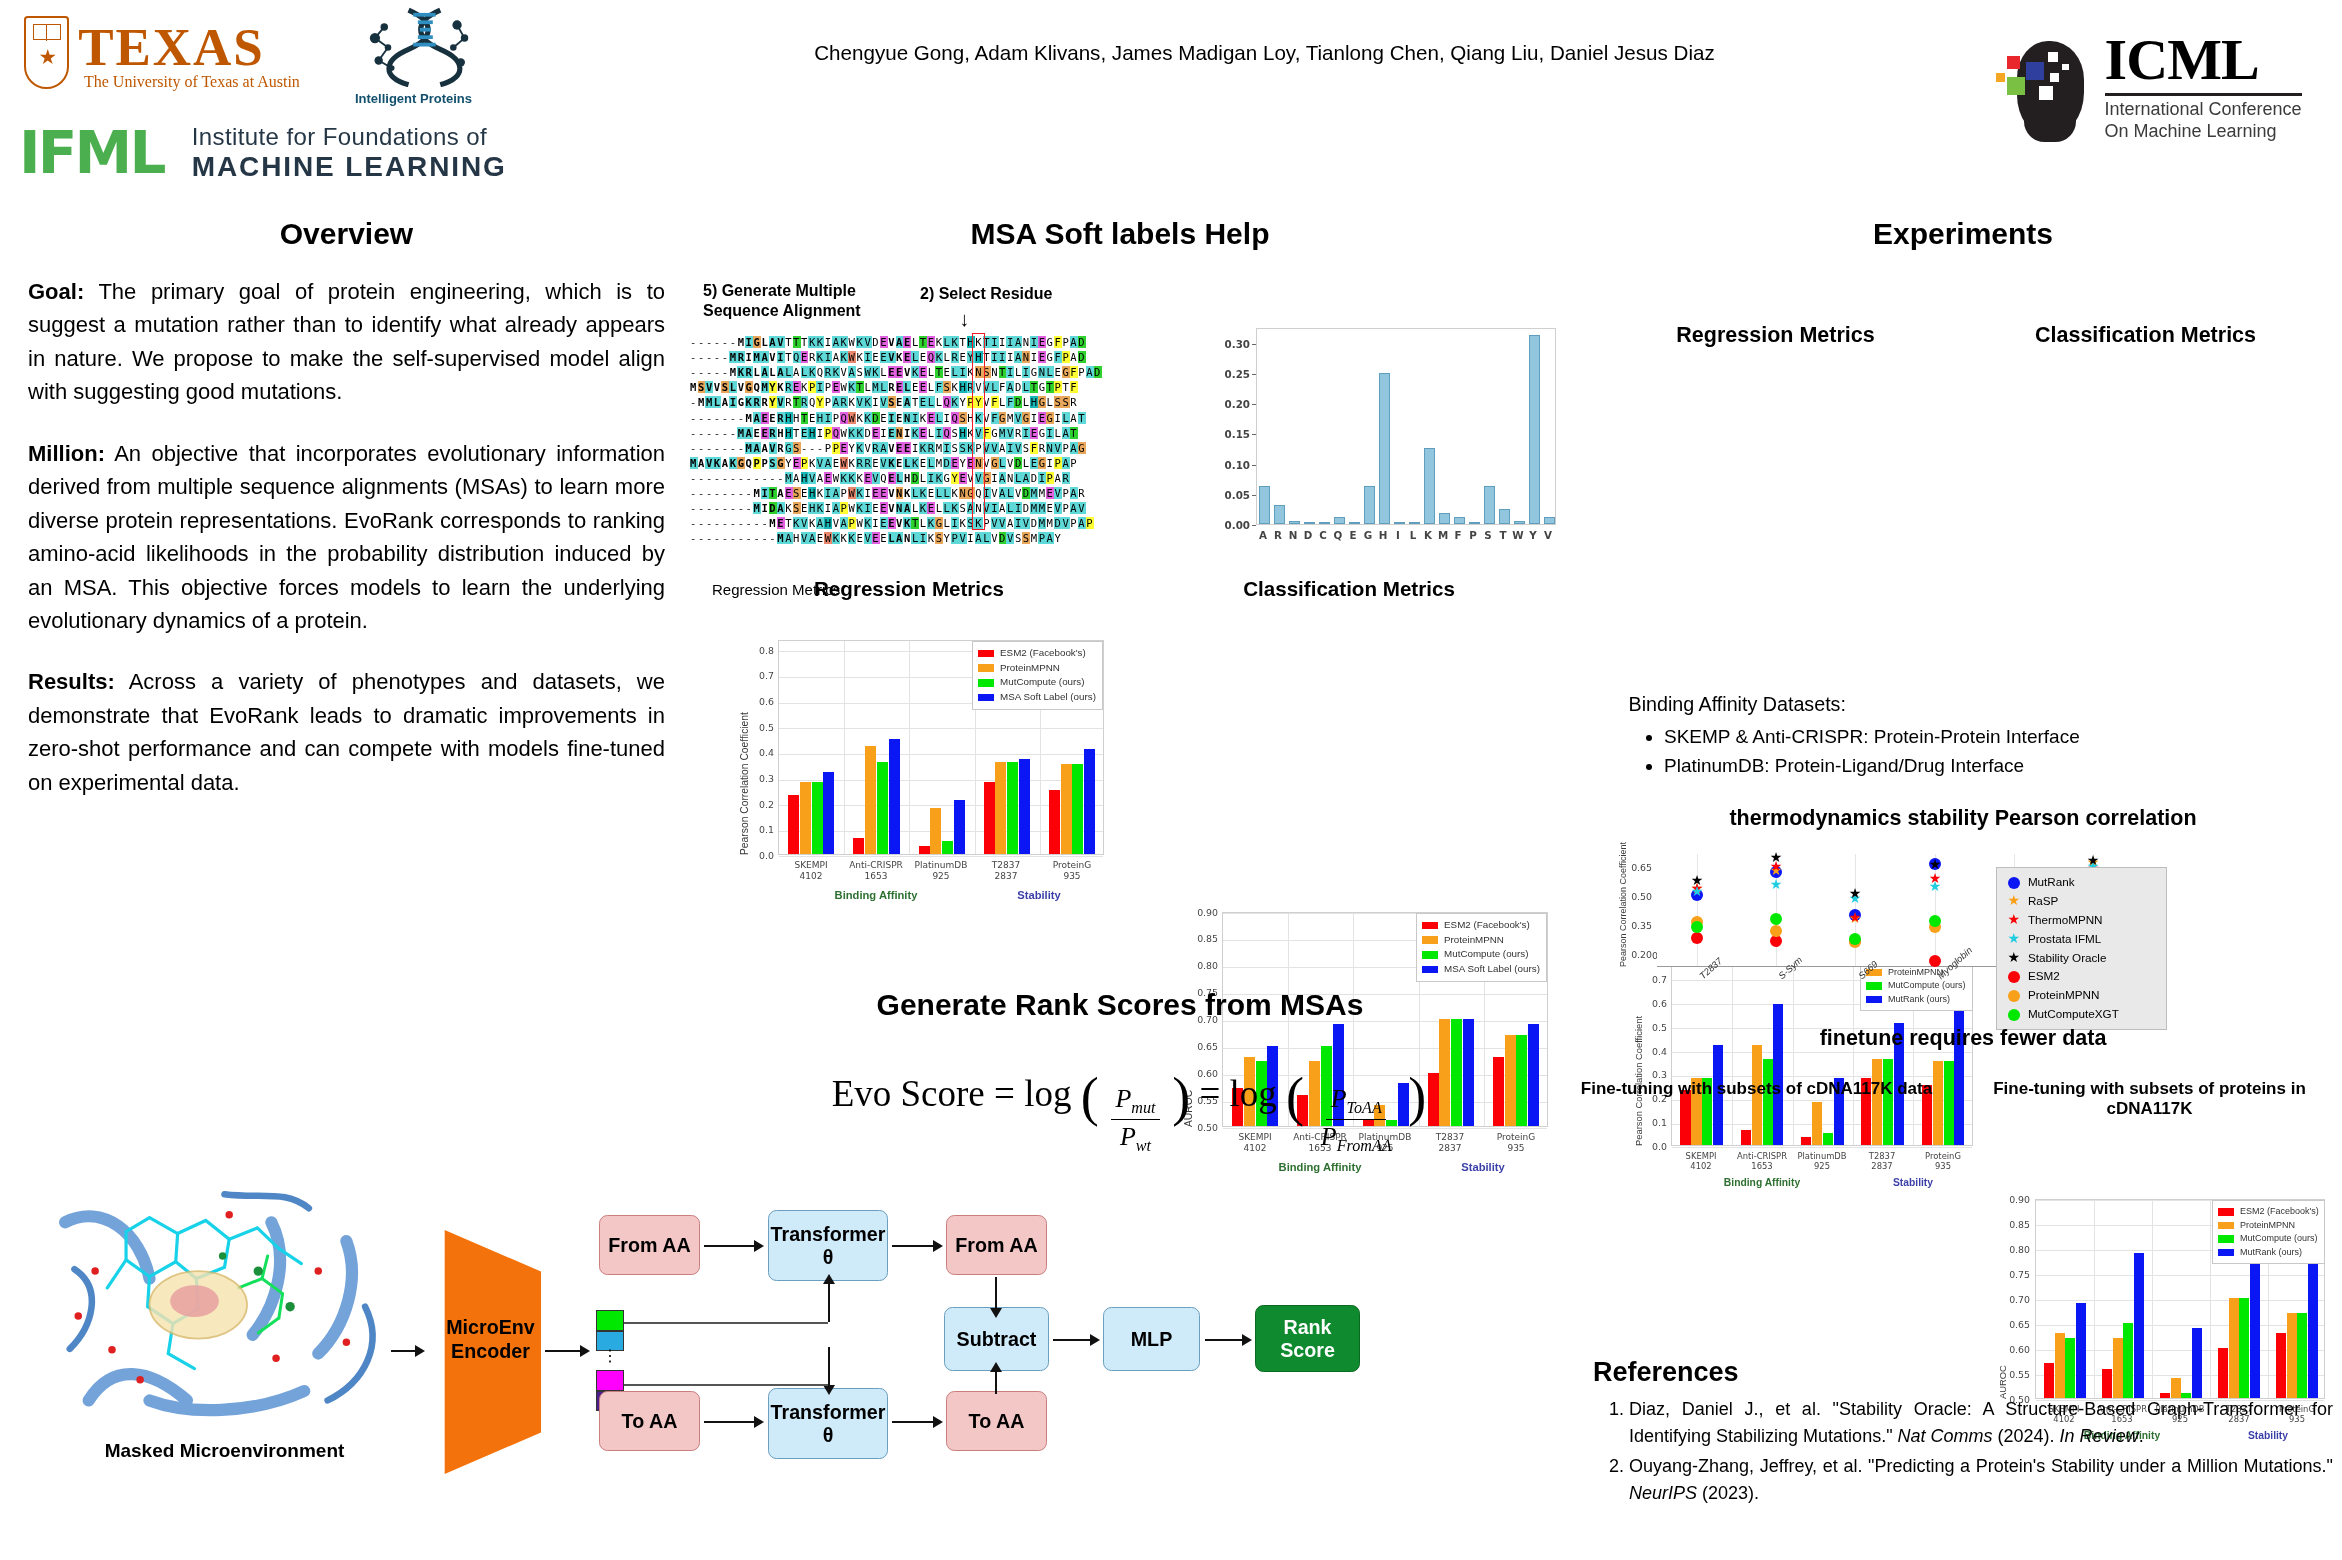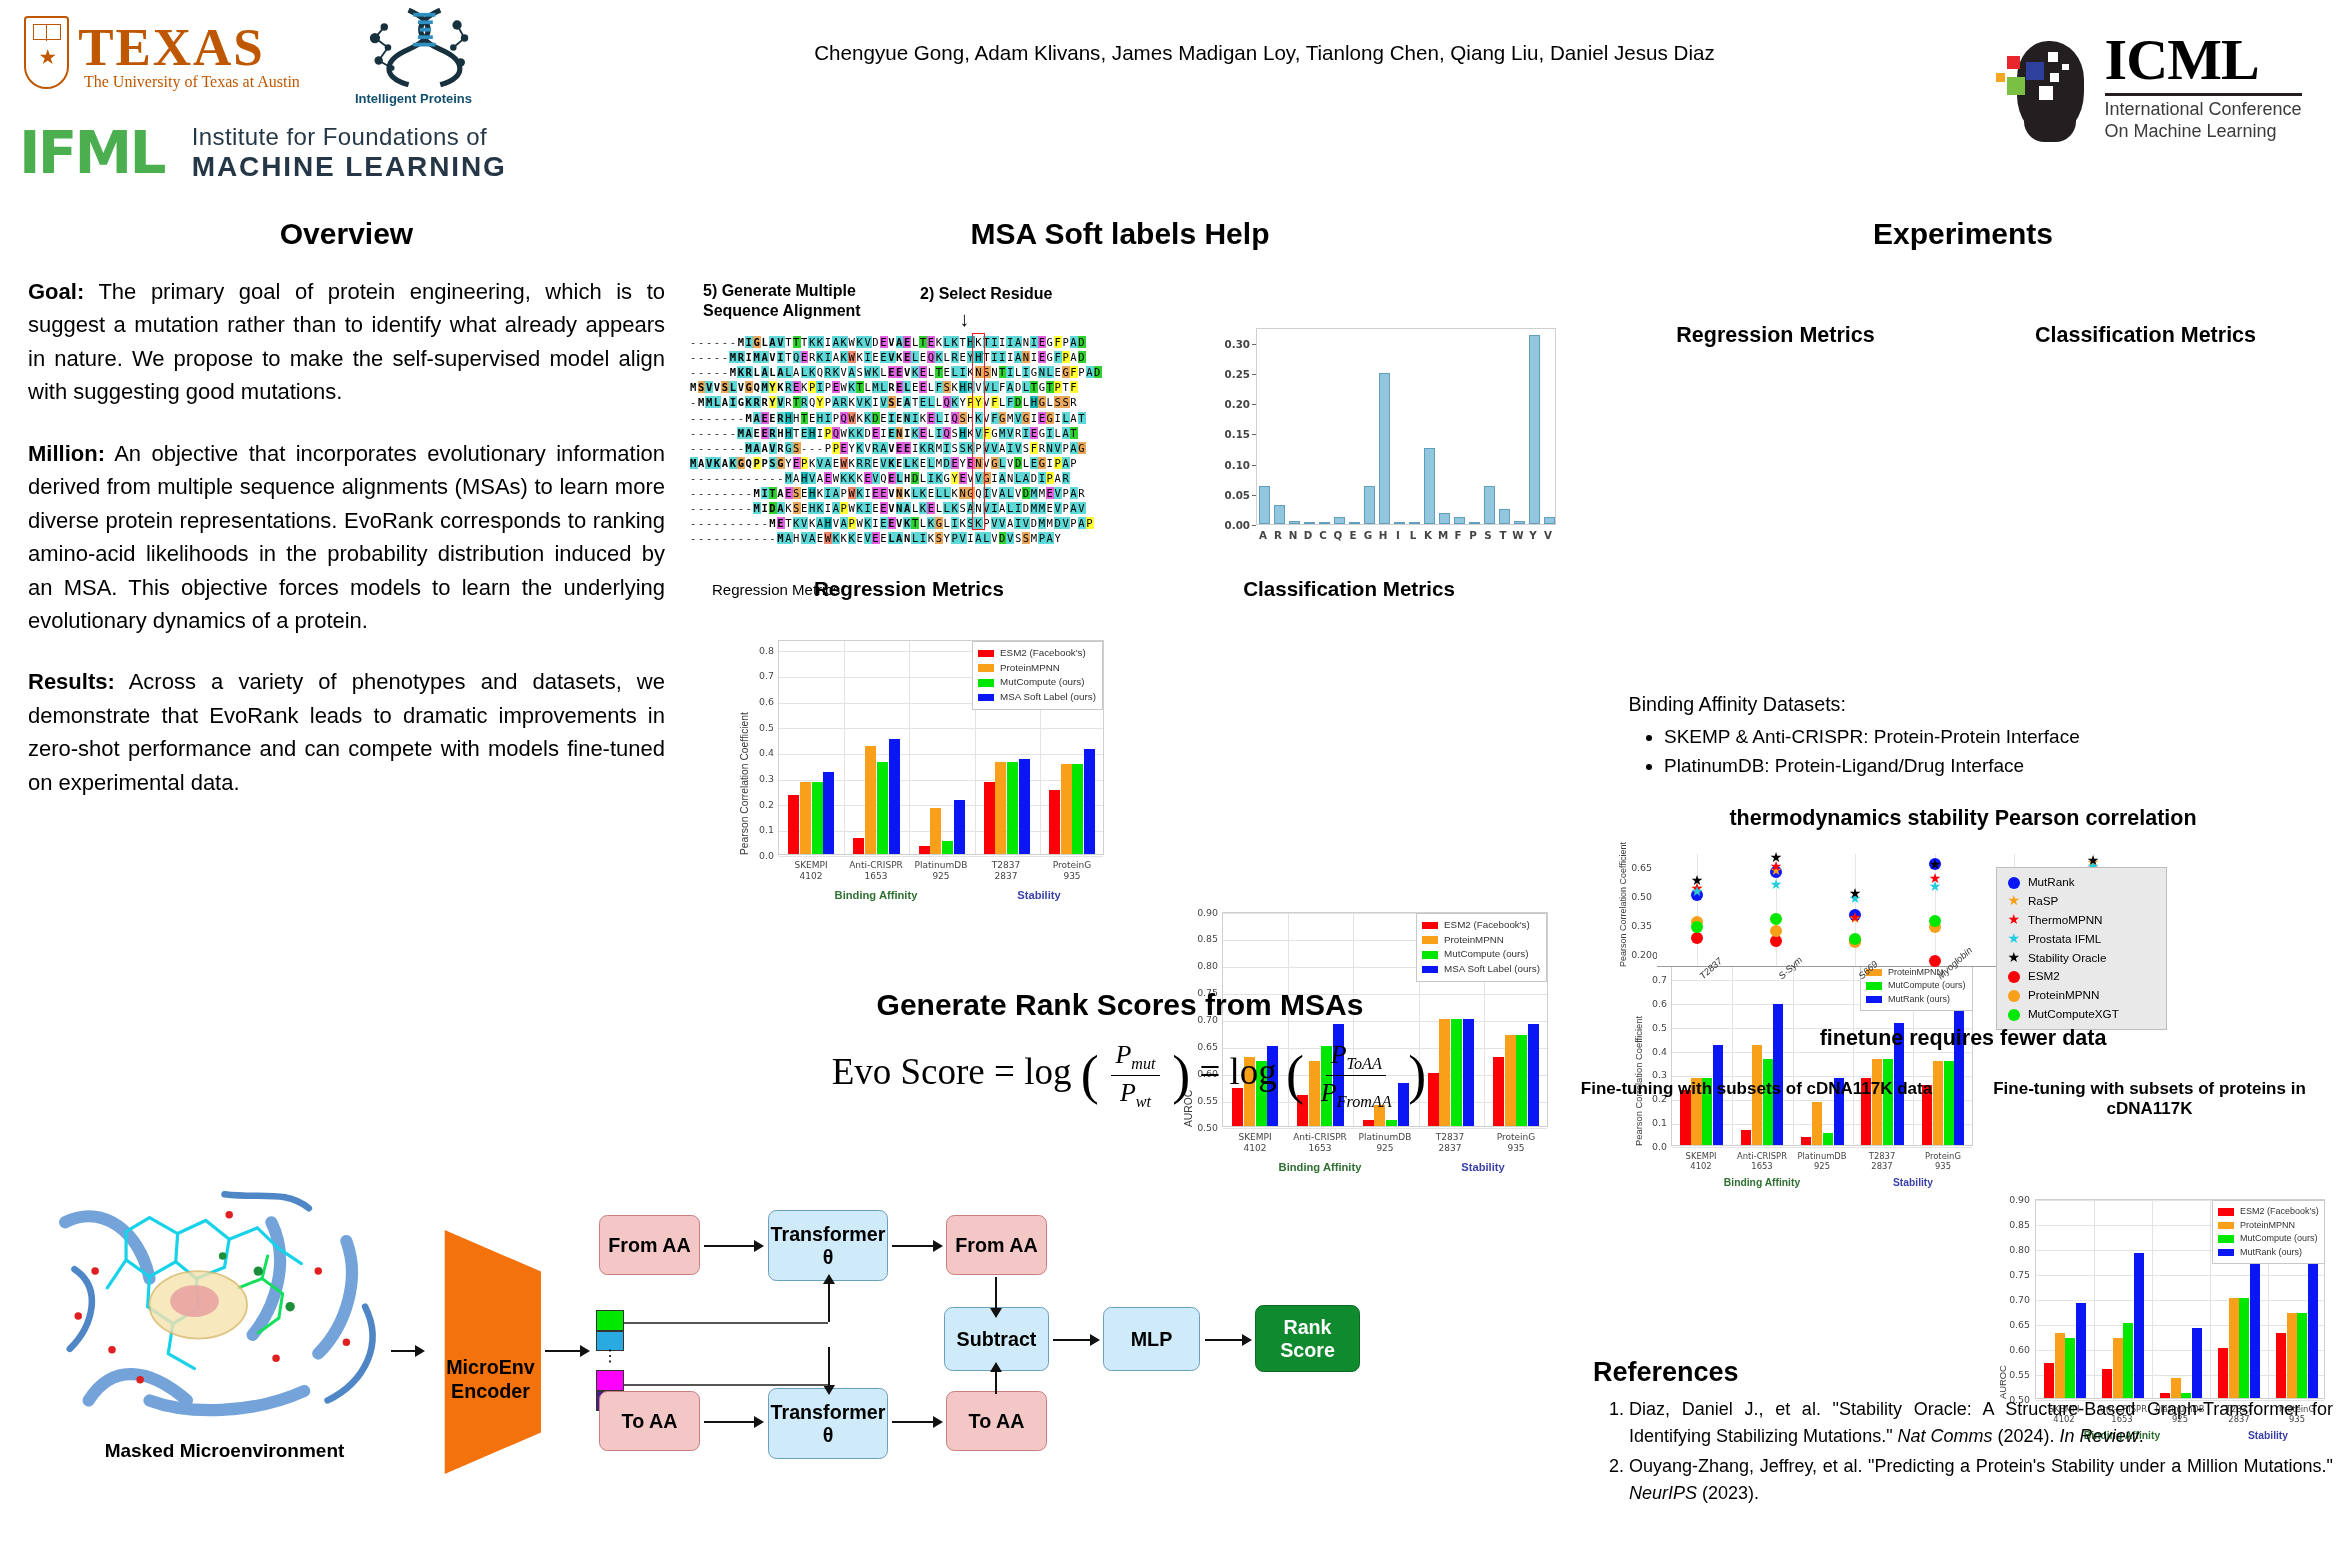--- a/index.html
+++ b/index.html
@@ -132,21 +132,21 @@
   .mpl-legend .sw { width:16px; height:7.5px; margin-right:5.6px; display:inline-block; }
   .mpl-title { text-align:center; font-size:20.6px; font-weight:bold; }
   .grp-label { position:absolute; transform:translateX(-50%); font-size:10.8px; font-weight:bold; }
 
   
   #rank-title { position:absolute; left:675px; top:988px; width:890px; }
   #evo-formula { position:absolute; left:712px; top:1040px; width:834px; text-align:center;
       font-family:"Liberation Serif", serif; font-size:37px; }
   .frac { display:inline-flex; flex-direction:column; align-items:center; vertical-align:middle;
       margin:0 2.8px; font-size:26px; font-style:italic; }
-  .frac .num { padding:0 4.7px 1.9px; border-bottom:1.9px solid #000; }
+  .frac .num { padding:0 4.7px 1.9px; border-bottom:1.9px solid #000;margin-top:44px; }
   .frac .den { padding:1.9px 4.7px 0; }
   .paren { font-size:54px; display:inline-block; vertical-align:middle; line-height:0.62; font-weight:300;}
   .sub { font-size:0.62em; vertical-align:sub; font-style:italic; }
   .sub-title { font-size:21.5px; font-weight:bold; text-align:center; }
   #bind-head { font-size:19.7px; margin:0 0 5.6px 7.5px; }
   #bind-list { margin:0; padding-left:43px; font-size:19px; line-height:1.55; }
   #thermo-title { font-size:21.5px; font-weight:bold; text-align:center; }
   #finetune-title { font-size:21.5px; font-weight:bold; text-align:center; }
   #ref-title { font-size:27px; font-weight:bold; }
   #ref-list { margin:7.5px 0 0; padding-left:36px; font-size:18px; line-height:1.5; }
@@ -312,21 +312,21 @@
     </svg>
   </div>
   <div id="protein-caption">Masked Microenvironment</div>
 </div>
 
 <div id="arch">
   <div class="arch-arrow" style="left:-20.6px; top:174px; width:32px;"></div>
 
   <div id="encoder">
     <div class="trap"></div>
-    <div class="lbl" style="white-space:pre-line;margin-top:40px;">MicroEnv
+    <div class="lbl" style="white-space:pre-line;">MicroEnv
 Encoder</div>
   </div>
   <div class="arch-arrow" style="left:133px; top:174px; width:43px;"></div>
 
   <div id="emb-stack">
     <div style="background:#00e800"></div>
     <div style="background:#29abe2"></div>
     <div id="emb-dots" style="border:none;height:19px;">⋮</div>
     <div style="background:#ff00ff"></div>
     <div style="background:#4b1e8c"></div>

